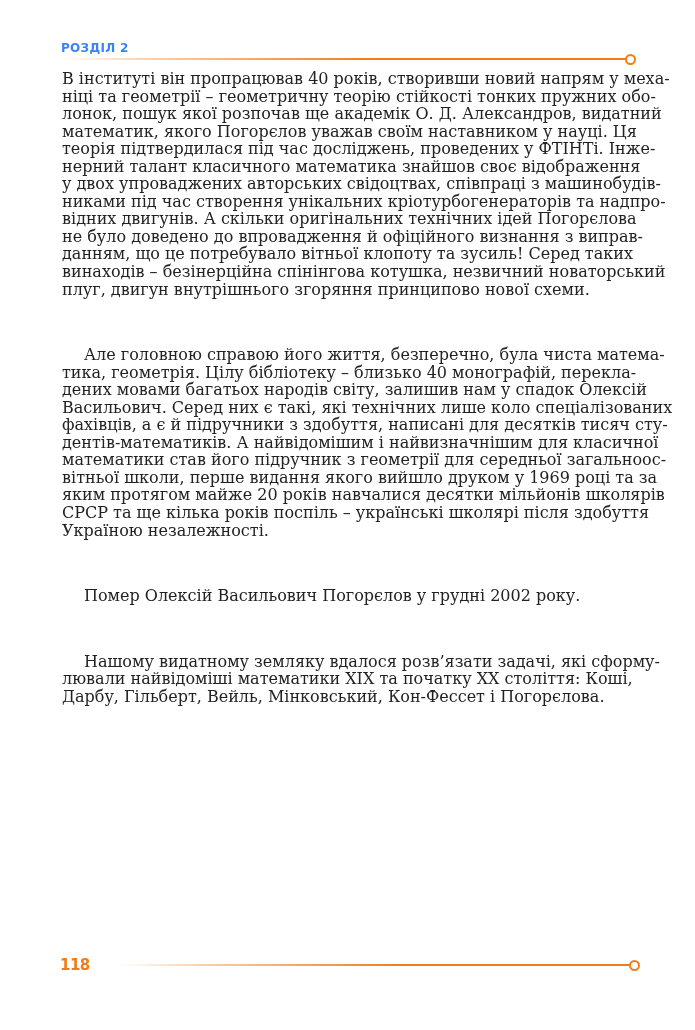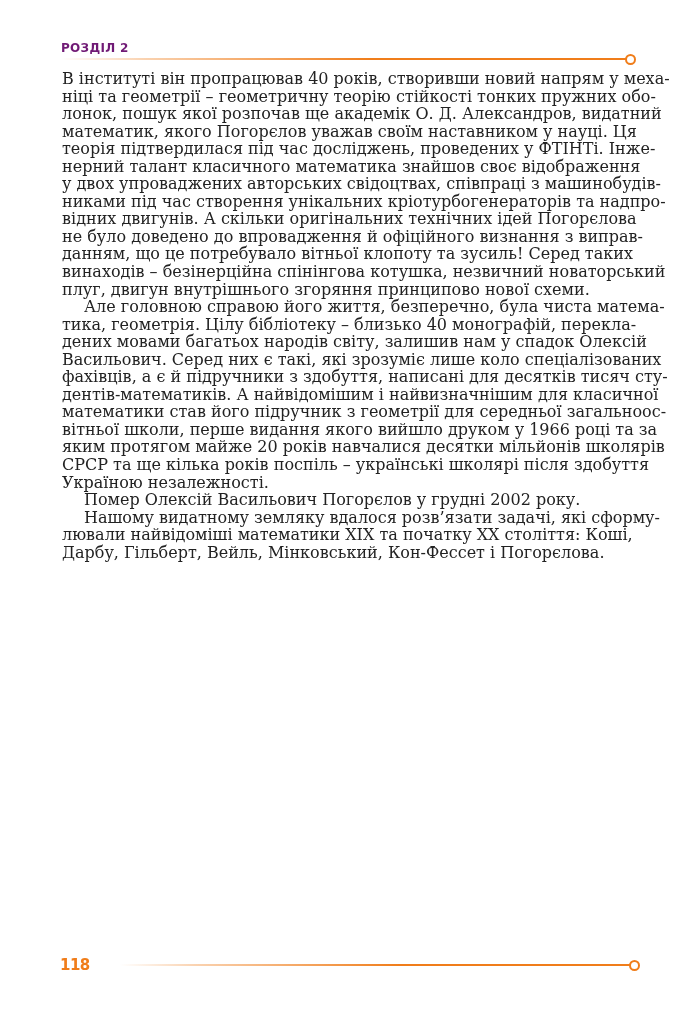--- a/index.html
+++ b/index.html
@@ -1,20 +1,20 @@
 <!DOCTYPE html>
 <html><head>
 <meta charset="utf-8">
 <style>
   html, body { margin:0; padding:0; background:#ffffff; }
   body { width:695px; height:1030px; position:relative; overflow:hidden; }
   .header-label {
     position:absolute; left:61px; top:41px;
     font-family:"DejaVu Sans", sans-serif; font-weight:bold; font-size:12px;
-    color:#701a75; letter-spacing:0.3px;
+    color:#3b82f6; letter-spacing:0.3px;
   }
   .rule {
     position:absolute; height:2px;
     background:linear-gradient(to right, rgba(240,125,26,0) 0%, rgba(240,125,26,0.35) 15%, #f07d1a 55%, #f07d1a 100%);
   }
   .rule-top { left:61px; top:58px; width:565px; }
   .rule-bottom { left:120px; top:964px; width:510px; }
   .ring {
     position:absolute; width:7px; height:7px; border:2px solid #f07d1a;
     border-radius:50%; background:#fff;
@@ -26,21 +26,21 @@
     font-family:"DejaVu Sans", sans-serif; font-weight:bold; font-size:15px;
     color:#f07d1a; letter-spacing:-0.5px;text-align:right;
   }
   .body-text {
     position:absolute; left:62px; top:70px; width:570px;
     font-family:"DejaVu Serif", serif; font-size:16px; line-height:17.55px;
     color:#222;
   }
   .line { white-space:nowrap; text-align:justify; text-align-last:justify; display:block; height:17.55px; }
   .line.last { text-align-last:left; }
-  .line.indent { padding-left:22px; }
+  .line.indent { padding-left:22px;margin-top:48px; }
 </style>
 </head>
 <body>
 
 <div>
   <div class="header-label">РОЗДІЛ 2</div>
   <div class="rule rule-top"></div>
   <div class="ring ring-top"></div>
 </div>
 
@@ -57,25 +57,25 @@
     <span class="line">відних двигунів. А скільки оригінальних технічних ідей Погорєлова</span>
     <span class="line">не було доведено до впровадження й офіційного визнання з виправ-</span>
     <span class="line">данням, що це потребувало вітньої клопоту та зусиль! Серед таких</span>
     <span class="line">винаходів – безінерційна спінінгова котушка, незвичний новаторський</span>
     <span class="line last">плуг, двигун внутрішнього згоряння принципово нової схеми.</span>
   </div>
   <div>
     <span class="line indent">Але головною справою його життя, безперечно, була чиста матема-</span>
     <span class="line">тика, геометрія. Цілу бібліотеку – близько 40 монографій, перекла-</span>
     <span class="line">дених мовами багатьох народів світу, залишив нам у спадок Олексій</span>
-    <span class="line">Васильович. Серед них є такі, які зрозуміє лише коло спеціалізованих</span>
+    <span class="line">Васильович. Серед них є такі, які технічних лише коло спеціалізованих</span>
     <span class="line">фахівців, а є й підручники з здобуття, написані для десятків тисяч сту-</span>
     <span class="line">дентів-математиків. А найвідомішим і найвизначнішим для класичної</span>
     <span class="line">математики став його підручник з геометрії для середньої загальноос-</span>
-    <span class="line">вітньої школи, перше видання якого вийшло друком у 1966 році та за</span>
+    <span class="line">вітньої школи, перше видання якого вийшло друком у 1969 році та за</span>
     <span class="line">яким протягом майже 20 років навчалися десятки мільйонів школярів</span>
     <span class="line">СРСР та ще кілька років поспіль – українські школярі після здобуття</span>
     <span class="line last">Україною незалежності.</span>
   </div>
   <div>
     <span class="line indent last">Помер Олексій Васильович Погорєлов у грудні 2002 року.</span>
   </div>
   <div>
     <span class="line indent">Нашому видатному земляку вдалося розв’язати задачі, які сформу-</span>
     <span class="line">лювали найвідоміші математики XIX та початку XX століття: Коші,</span>

